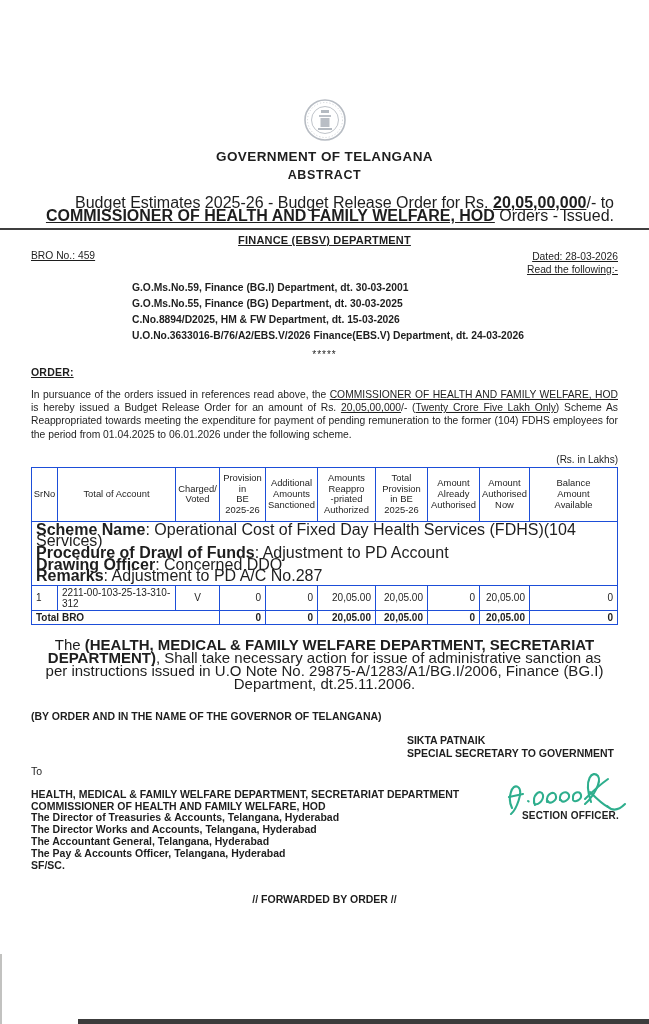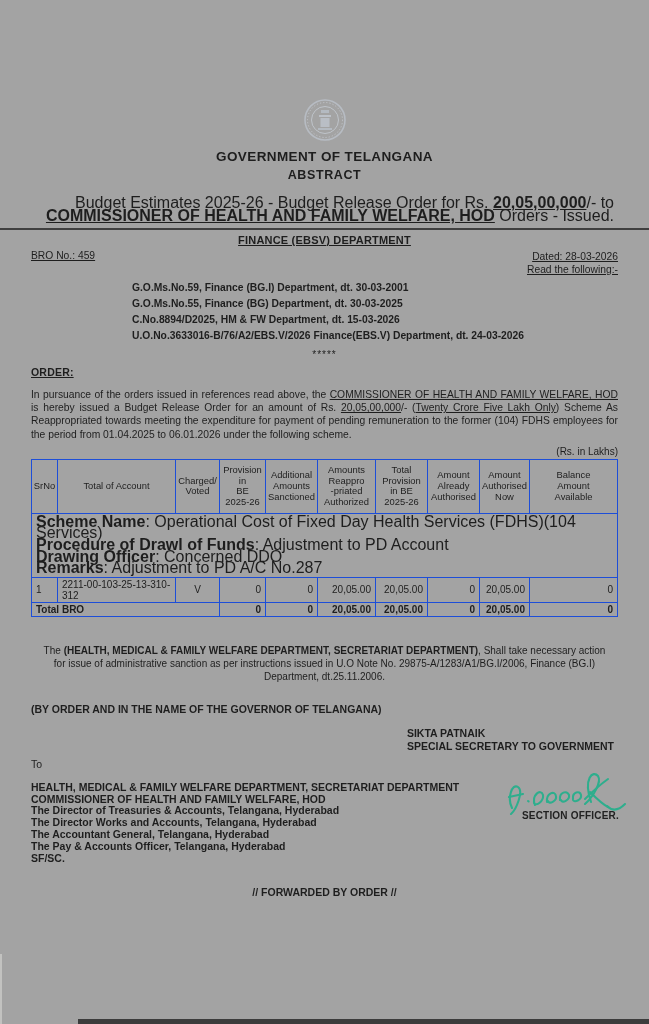--- a/index.html
+++ b/index.html
@@ -1,19 +1,19 @@
 <!DOCTYPE html>
 <html><head>
 <meta charset="utf-8">
 <style>
   * { margin:0; padding:0; box-sizing:border-box; }
   html,body { background:#e9e9e7; }
   .page {
     position:relative; width:649px; height:1024px; margin:0 auto;
-    background:#a3a3a3; overflow:hidden;
+    background:#ffffff; overflow:hidden;
     font-family:"Liberation Sans", sans-serif; color:#1e1e1e;
   }
   .content { padding:0 31px; }
   .u { text-decoration:underline; }
   .b { font-weight:bold; }
 
   .emblem-wrap { margin-top:98px; text-align:center; }
   .gov-title { text-align:center; font-size:13.5px; font-weight:bold; letter-spacing:.4px; margin-top:3px; }
   .abstract-title { text-align:center; font-size:12.5px; font-weight:bold; letter-spacing:.6px; margin-top:4px; }
   .abstract-text { text-align:right; font-size:16px; line-height:13px; margin-top:14px; padding:0 4px; }
@@ -22,36 +22,36 @@
 
   .dept-heading { text-align:center; font-size:11px; font-weight:bold; text-decoration:underline; margin-top:4px; letter-spacing:.2px; }
   .meta-row { display:flex; justify-content:space-between; align-items:flex-start; font-size:10.3px; margin-top:4px; }
   .dated-block { text-align:right; line-height:13px; }
 
   .references { margin-left:101px; margin-top:4px; font-size:10.3px; font-weight:bold; line-height:16px; }
   .stars { text-align:center; font-size:10px; letter-spacing:1px; margin-top:5px; }
   .order-label { font-size:10.5px; font-weight:bold; text-decoration:underline; margin-top:6px; letter-spacing:.2px; }
   .order-text { font-size:10.3px; line-height:13.2px; margin-top:10px; text-align:justify; }
 
-  .rs-lakhs { text-align:right; font-size:10px; margin-top:5px; }
+  .rs-lakhs { text-align:right; font-size:10px; margin-top:13px; }
 
   table.bro { border-collapse:collapse; width:587px; table-layout:fixed; margin-top:2px; }
   table.bro th, table.bro td { border:1px solid #1d4ed8; }
   table.bro { border:1px solid #4f4f4f; }
   table.bro th {
     font-size:9.4px; font-weight:normal; text-align:center; vertical-align:middle;
     white-space:pre-line; line-height:10.8px; padding:3px 1px; height:54px;
   }
   td.scheme-cell { padding:2px 4px 3px 4px; font-size:16px; line-height:11.6px; height:50px; vertical-align:top; }
   tr.data-row td, tr.total-row td { font-size:10px; padding:1px 4px; }
   td.num { text-align:right; }
   td.ctr { text-align:center; }
   tr.total-row td { font-weight:bold; }
 
-  .action-text { text-align:center; font-size:10px; line-height:13px; margin-top:27px; padding:0 6px; }
+  .action-text { text-align:center; font-size:15px; line-height:13px; margin-top:13px; padding:0 6px; }
   .by-order { text-align:left; font-size:10.5px; font-weight:bold; margin-top:20px; }
   .signatory-row { display:flex; justify-content:flex-end; margin-top:12px; }
   .signatory { font-size:10.5px; font-weight:bold; line-height:13.5px; margin-right:4px; }
   .to-label { font-size:10.5px; margin-top:4px; }
   .recipients { font-size:10.5px; font-weight:bold; line-height:11.8px; margin-top:12px; }
   .forwarded { text-align:center; font-size:10.5px; font-weight:bold; margin-top:22px; }
 
   .sign-block { position:absolute; right:20px; top:768px; width:126px; height:58px; }
   .sign-svg { position:absolute; right:0; top:0; }
   .section-officer { position:absolute; right:10px; top:42px; font-size:10px; font-weight:bold; letter-spacing:.2px; color:#222; }

